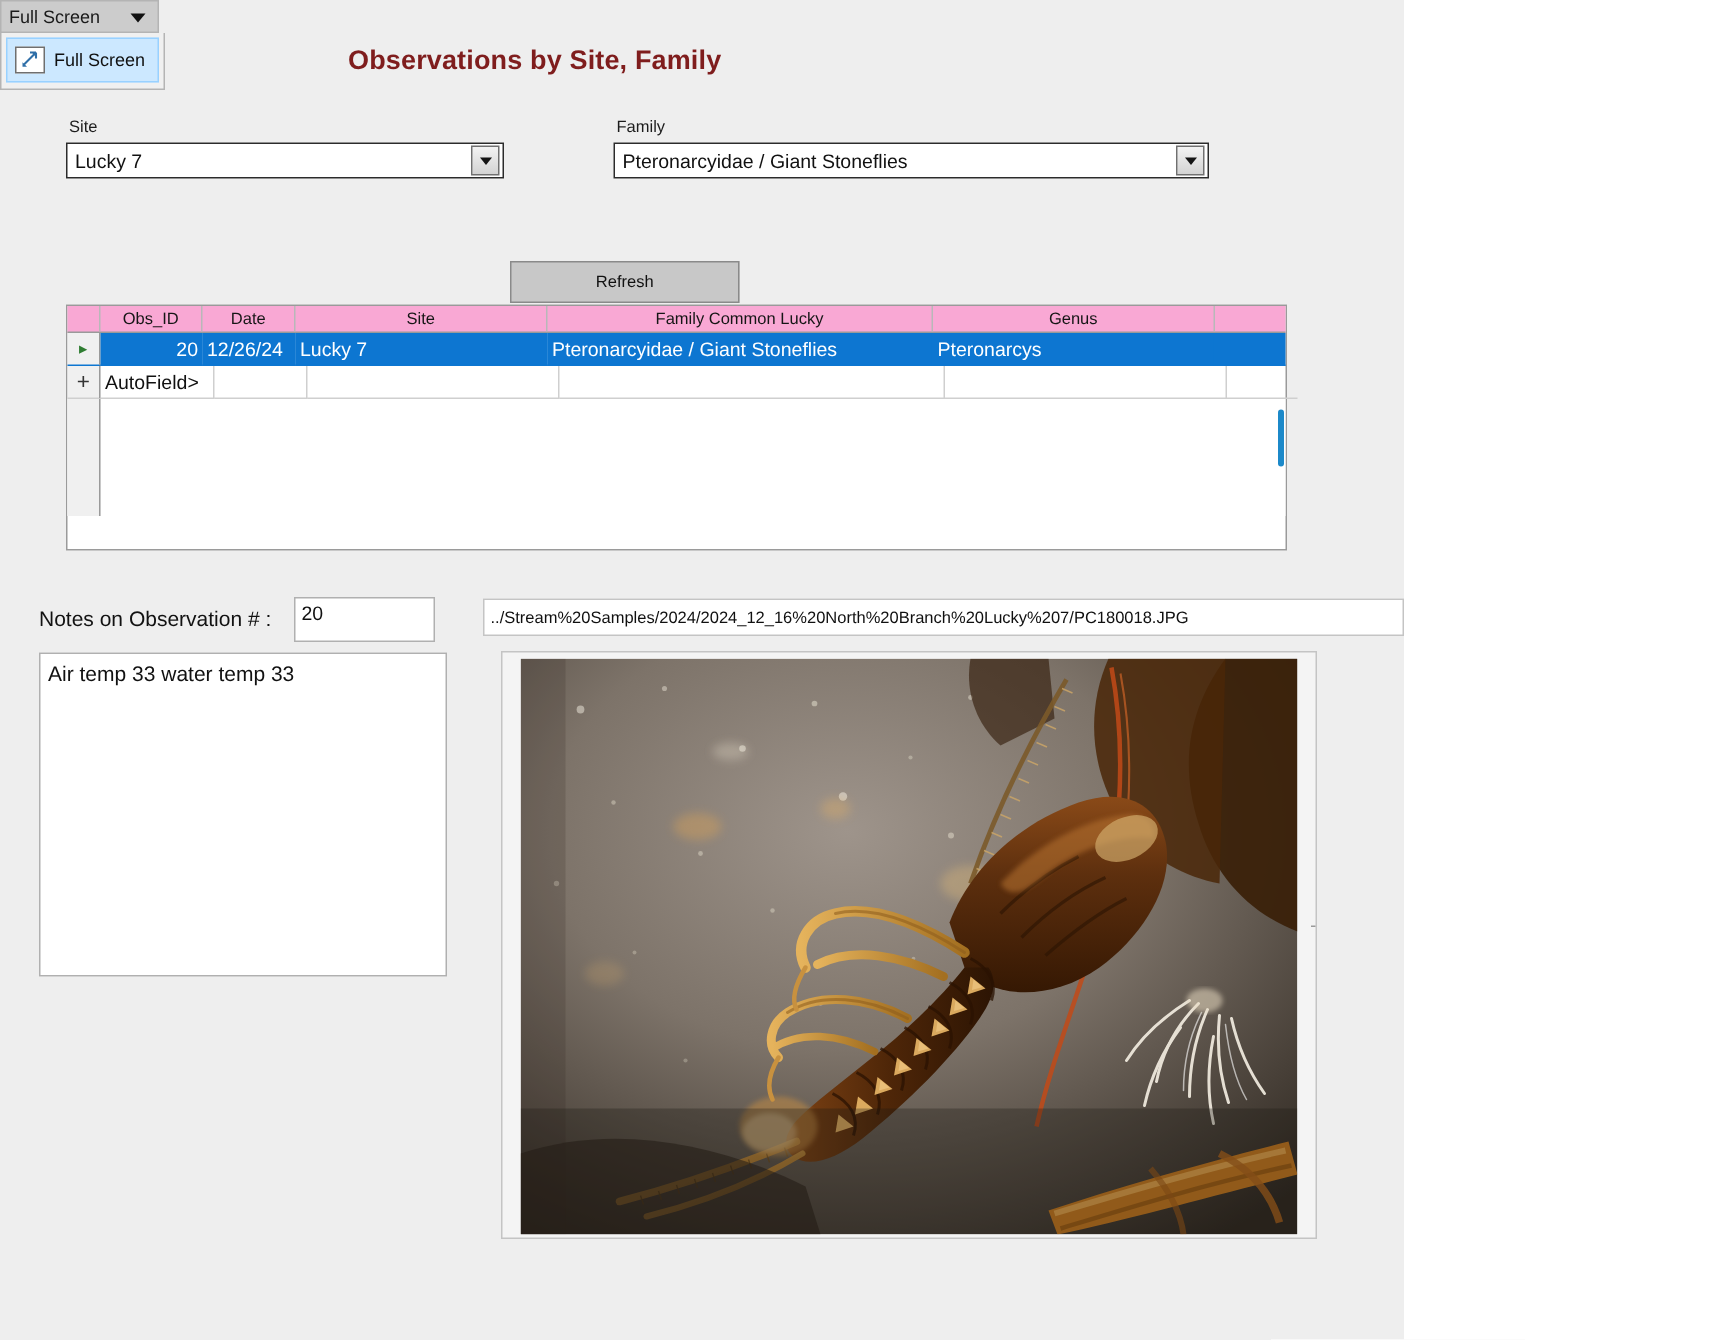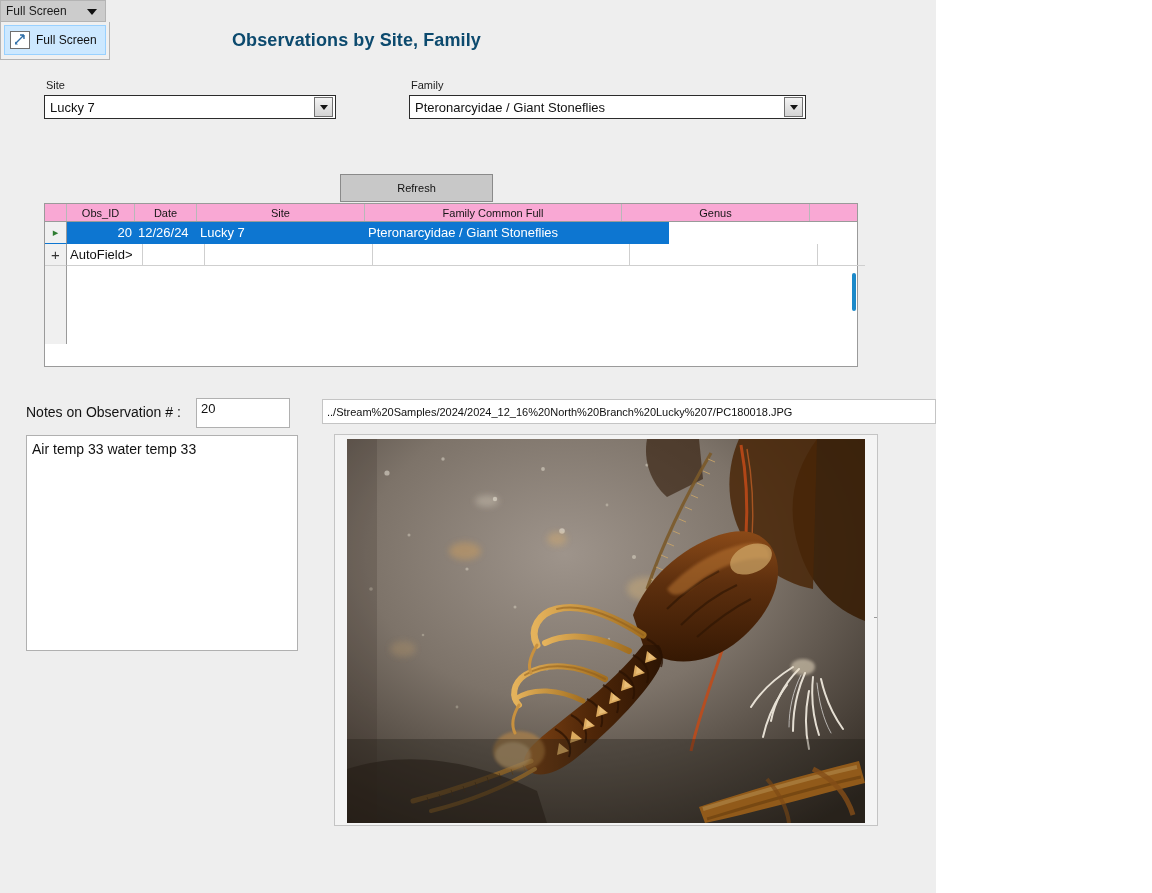--- a/index.html
+++ b/index.html
@@ -82,21 +82,21 @@
     box-sizing: border-box;
   }
 
   
   #page-title {
     position: absolute;
     left: 232px;
     top: 30px;
     font-size: 18px;
     font-weight: bold;
-    color: #0c4a6e;
+    color: #7f1d1d;
     letter-spacing: .1px;
   }
 
   
   .field-label {
     position: absolute;
     font-size: 11px;
     color: #1c1c1c;
   }
   .combo {
@@ -431,31 +431,32 @@
 
 <div id="refresh-button">Refresh</div>
 
 <div id="grid">
 
   <div id="grid-head">
     <div class="gh" style="width:22px"></div>
     <div class="gh" style="width:68px">Obs_ID</div>
     <div class="gh" style="width:62px">Date</div>
     <div class="gh" style="width:168px">Site</div>
-    <div class="gh" style="width:257px">Family Common Full</div>
+    <div class="gh" style="width:257px">Family Common Lucky</div>
     <div class="gh" style="width:188px">Genus</div>
     <div class="gh" style="width:47px;border-right:none"></div>
   </div>
 
   <div class="grid-row selected">
     <div class="gc rowhdr" style="width:22px">▸</div>
     <div class="gc num" style="width:68px">20</div>
     <div class="gc" style="width:62px">12/26/24</div>
     <div class="gc" style="width:168px">Lucky 7</div>
     <div class="gc" style="width:257px">Pteronarcyidae / Giant Stoneflies</div>
+    <div class="gc" style="width:188px">Pteronarcys</div>
     <div class="gc" style="width:47px;border-right:none"></div>
   </div>
 
   <div class="grid-row">
     <div class="gc rowhdr newrow" style="width:22px">+</div>
     <div class="gc" style="width:76px">AutoField&gt;</div>
     <div class="gc" style="width:62px"></div>
     <div class="gc" style="width:168px"></div>
     <div class="gc" style="width:257px"></div>
     <div class="gc" style="width:188px"></div>

